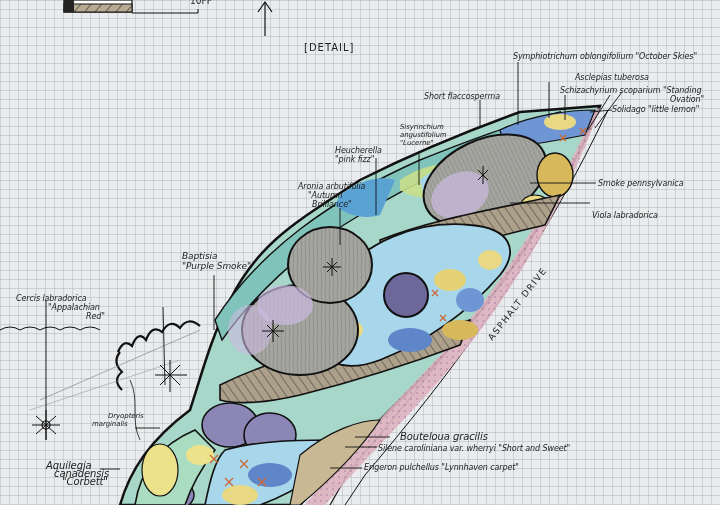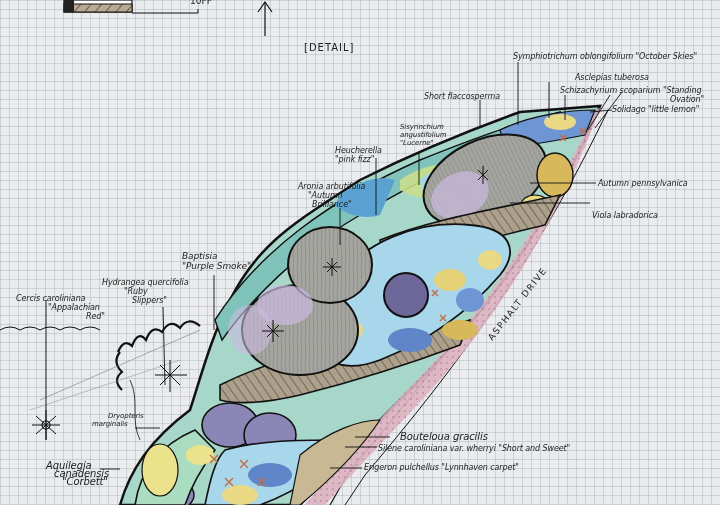--- a/index.html
+++ b/index.html
@@ -181,33 +181,28 @@
   </div>
   <div class="lbl" style="left:335px;top:146px;">
     <div style="">Heucherella</div>
     <div>"pink fizz"</div>
   </div>
   <div class="lbl" style="left:298px;top:182px;font-style:italic;">
     <div>Aronia arbutifolia</div>
     <div style="padding-left:10px;">"Autumn</div>
     <div style="padding-left:14px;">Brilliance"</div>
   </div>
-  <div class="lbl" style="left:598px;top:179px;">Autumn pennsylvanica</div>
+  <div class="lbl" style="left:598px;top:179px;">Smoke pennsylvanica</div>
   <div class="lbl" style="left:592px;top:211px;">Viola labradorica</div>
   <div class="lbl c" style="left:182px;top:251px;font-size:9px;line-height:10px;">
     <div>Baptisia</div>
     <div>"Purple Smoke"</div>
   </div>
-  <div class="lbl" style="left:102px;top:278px;">
-    <div>Hydrangea quercifolia</div>
-    <div style="padding-left:22px;">"Ruby</div>
-    <div style="padding-left:30px;">Slippers"</div>
-  </div>
   <div class="lbl" style="left:16px;top:294px;">
-    <div>Cercis caroliniana</div>
+    <div>Cercis labradorica</div>
     <div style="padding-left:32px;">"Appalachian</div>
     <div style="padding-left:70px;">Red"</div>
   </div>
   <div class="lbl" style="left:92px;top:412px;font-size:7px;line-height:8px;">
     <div style="padding-left:16px;font-style:italic;">Dryopteris</div>
     <div>marginalis</div>
   </div>
   <div class="lbl" style="left:46px;top:462px;font-size:10px;line-height:8px;">
     <div>Aquilegia</div>
     <div style="padding-left:8px;">canadensis</div>

